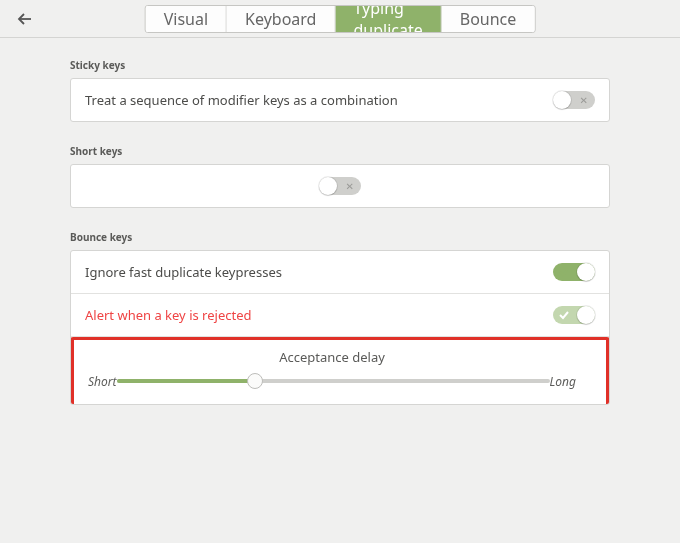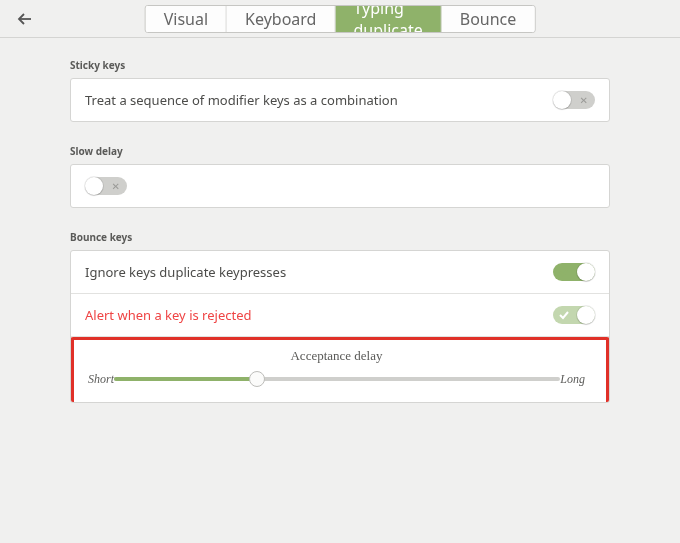--- a/index.html
+++ b/index.html
@@ -18,42 +18,42 @@
   .back-btn { width: 26px; height: 26px; display: flex; align-items: center; justify-content: center; color: #555; cursor: pointer; }
   .tabs { position: absolute; left: 50%; transform: translateX(-50%); display: flex; border: 1px solid #c6c6c3; border-radius: 3px; overflow: hidden; background: #fff; height: 28px; }
   .tab { padding: 0 18px; display: flex; align-items: center; font-size: 16px; color: #666; border-right: 1px solid #d0d0ce; background: #fdfdfd; cursor: pointer; }
   .tab:last-child { border-right: none; }
   .tab.active { background: #8fb26a; color: #fff; }
   
   .content { flex: 1; padding: 20px 70px 0 70px; overflow: auto; }
   .section { margin-bottom: 22px; }
   .section-title { font-weight: 700; color: #5a5a58; font-size: 10px; margin-bottom: 6px; }
   .panel { background: #fff; border: 1px solid #d5d5d3; border-radius: 3px; }
-  .row { display: flex; align-items: center; padding: 12px 14px; border-bottom: 1px solid #e2e2e0; }
+  .row { display: flex; align-items: center; padding: 12px 14px; border-bottom: 1px solid #e2e2e0; justify-content: center; }
   .row:last-child { border-bottom: none; }
   .row .label { flex: 1; color: #4c4c4a; }
   .row.disabled .label { color: #ef4444; }
   
   .toggle { width: 42px; height: 18px; border-radius: 10px; position: relative; cursor: pointer; }
   .toggle .knob { position: absolute; width: 18px; height: 18px; border-radius: 50%; background: #fff; top: 0; box-shadow: 0 0 0 1px rgba(0,0,0,0.08), 0 1px 1px rgba(0,0,0,0.15); display:flex; align-items:center; justify-content:center;}
   .toggle.off { background: #cfcfcc; }
   .toggle.off .knob { left: 0; }
   .toggle.off .off-mark { position:absolute; right:7px; top:50%; transform:translateY(-50%); color:#9a9a97; font-size:10px; line-height:1;}
   .toggle.on { background: #8fb26a; }
   .toggle.on .knob { right: 0; }
   .toggle.on .check { stroke:#8fb26a; }
   .toggle.on .on-mark { position:absolute; left:6px; top:50%; transform:translateY(-50%);}
   .toggle.on-light { background: #c3d7af; }
   .toggle.on-light .knob { right: 0; }
   .toggle.on-light .on-mark { position:absolute; left:6px; top:50%; transform:translateY(-50%);}
   .toggle.on-light .check { stroke:#fff; }
   .toggle.on .knob, .toggle.on-light .knob { background:#fff;}
   
   .highlight { border: 3px solid #e03028; border-radius: 2px; }
-  .slider-row { flex-direction: column; align-items: stretch; padding: 8px 21px 14px 14px; font-family: Liberation Serif, serif; }
+  .slider-row { flex-direction: column; align-items: stretch; padding: 8px 30px 14px 14px; }
   .slider-title { text-align: center; color: #5a5a58; margin-bottom: 6px; font-size: 13px; }
   .slider-wrap { display: flex; align-items: center; }
   .slider-end { font-style: italic; color: #5c5c5a; font-size: 12px; }
   .slider { flex: 1; height: 18px; position: relative; }
   .track { position: absolute; top: 50%; left: 0; right: 0; height: 4px; transform: translateY(-50%); background: #cfcfcc; border-radius: 2px; }
   .track-fill { position: absolute; top: 50%; left: 0; height: 4px; transform: translateY(-50%); background: #8fb26a; border-radius: 2px; }
   .thumb { position: absolute; top: 50%; width: 16px; height: 16px; background: #fbfbfa; border: 1px solid #bdbdba; border-radius: 50%; transform: translate(-50%, -50%); }
 </style>
 </head>
 <body>
@@ -85,36 +85,36 @@
           <span class="label">Treat a sequence of modifier keys as a combination</span>
           <div class="toggle off">
             <span class="off-mark">✕</span>
             <span class="knob"></span>
           </div>
         </div>
       </div>
     </div>
 
     <div class="section">
-      <div class="section-title">Slow delay</div>
+      <div class="section-title">Short keys</div>
       <div class="panel">
         <div class="row">
           <div class="toggle off">
             <span class="off-mark">✕</span>
             <span class="knob"></span>
           </div>
         </div>
       </div>
     </div>
 
     <div class="section">
       <div class="section-title">Bounce keys</div>
       <div class="panel">
         <div class="row">
-          <span class="label">Ignore keys duplicate keypresses</span>
+          <span class="label">Ignore fast duplicate keypresses</span>
           <div class="toggle on">
             <span class="on-mark">
               <svg width="10" height="10" viewBox="0 0 10 10">
                   <polyline class="check" points="1,5 4,8 9,2" fill="none" stroke="#fff" stroke-width="2"></polyline>
                 </svg>
             </span>
             <span class="knob"></span>
           </div>
         </div>
         <div class="row disabled">

